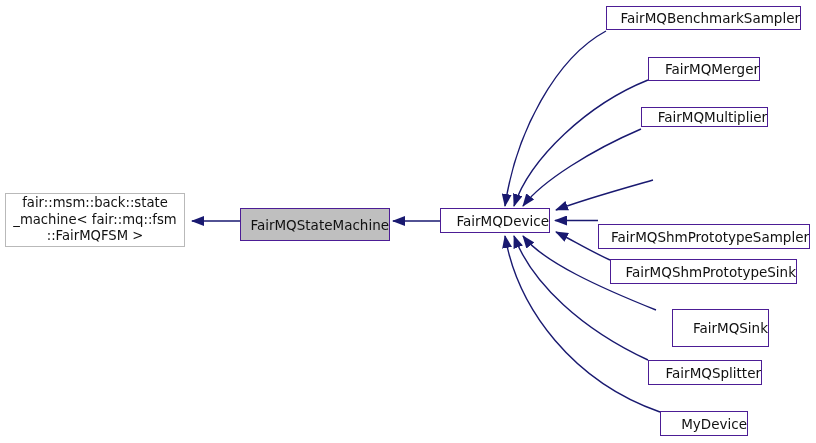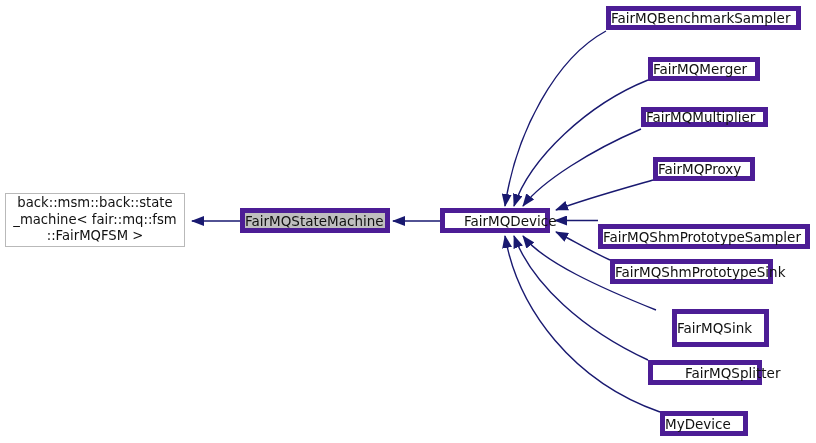--- a/index.html
+++ b/index.html
@@ -14,52 +14,52 @@
   .edges {
     position: absolute;
     left: 0; top: 0;
     width: 816px; height: 443px;
     pointer-events: none;
   }
   .node {
     position: absolute;
     box-sizing: border-box;
     background: #ffffff;
-    border: 5px solid #4c1d95;
+    border: 1px solid #4c1d95;
     display: flex;
     align-items: center;
-    justify-content: flex-start;
+    justify-content: flex-end;
     font-size: 13.5px;
     color: #111111;
     white-space: nowrap;
     cursor: pointer;
   }
   .node.external {
     border: 1px solid #b9b9b9;
     cursor: default;
     text-align: center;
     line-height: 16.5px;
     font-size: 13.2px;
     flex-direction: column;
     justify-content: center;
   }
   .node.current {
     background: #bfbfbf;
     cursor: default;
   }
   
   .n-boost      { left: 5px;   top: 193px; width: 180px; height: 54px; }
-  .n-sm         { left: 240px; top: 208px; width: 150px; height: 25px; }
+  .n-sm         { left: 240px; top: 208px; width: 150px; height: 33px; }
   .n-dev        { left: 440px; top: 208px; width: 110px; height: 25px; padding-left: 19px; }
   .n-benchmark  { left: 606px; top: 6px;   width: 195px; height: 24px; }
   .n-merger     { left: 648px; top: 57px;  width: 112px; height: 24px; }
   .n-multiplier { left: 641px; top: 107px; width: 127px; height: 20px; }
   .n-proxy      { left: 653px; top: 157px; width: 102px; height: 24px; }
   .n-shmsampler { left: 598px; top: 224px; width: 212px; height: 25px; }
-  .n-shmsink    { left: 610px; top: 259px; width: 163px; height: 25px; }
+  .n-shmsink    { left: 610px; top: 259px; width: 187px; height: 25px; }
   .n-sink       { left: 672px; top: 309px; width: 97px;  height: 38px; }
   .n-splitter   { left: 648px; top: 360px; width: 114px; height: 25px; padding-left: 32px; }
   .n-mydevice   { left: 660px; top: 411px; width: 88px;  height: 25px; }
 </style>
 </head>
 <body>
 
 <div class="canvas">
 
   <svg class="edges" width="816" height="443" viewBox="0 0 816 443" xmlns="http://www.w3.org/2000/svg">
@@ -77,21 +77,21 @@
       <path d="M 653,180 C 618,190 582,200 556,210" marker-end="url(#arrow)"></path>
       <path d="M 598,220.5 L 555,220.5" marker-end="url(#arrow)"></path>
       <path d="M 610,260 C 588,250 574,241 556,232" marker-end="url(#arrow)"></path>
       <path d="M 656,310 C 601,288 543,262 523,236" marker-end="url(#arrow)"></path>
       <path d="M 648,360 C 583,330 532,284 514,236" marker-end="url(#arrow)"></path>
       <path d="M 660,412 C 574,382 518,310 505,236" marker-end="url(#arrow)"></path>
     </g>
   </svg>
 
   <div class="node external n-boost">
-    <div>back::msm::back::state</div>
+    <div>fair::msm::back::state</div>
     <div>_machine&lt; fair::mq::fsm</div>
     <div>::FairMQFSM &gt;</div>
   </div>
 
   <div class="node current n-sm">
     <span>FairMQStateMachine</span>
   </div>
 
   <div class="node n-dev">
     <span>FairMQDevice</span>
@@ -102,23 +102,20 @@
   </div>
 
   <div class="node n-merger">
     <span>FairMQMerger</span>
   </div>
 
   <div class="node n-multiplier">
     <span>FairMQMultiplier</span>
   </div>
 
-  <div class="node n-proxy">
-    <span>FairMQProxy</span>
-  </div>
 
   <div class="node n-shmsampler">
     <span>FairMQShmPrototypeSampler</span>
   </div>
 
   <div class="node n-shmsink">
     <span>FairMQShmPrototypeSink</span>
   </div>
 
   <div class="node n-sink">

